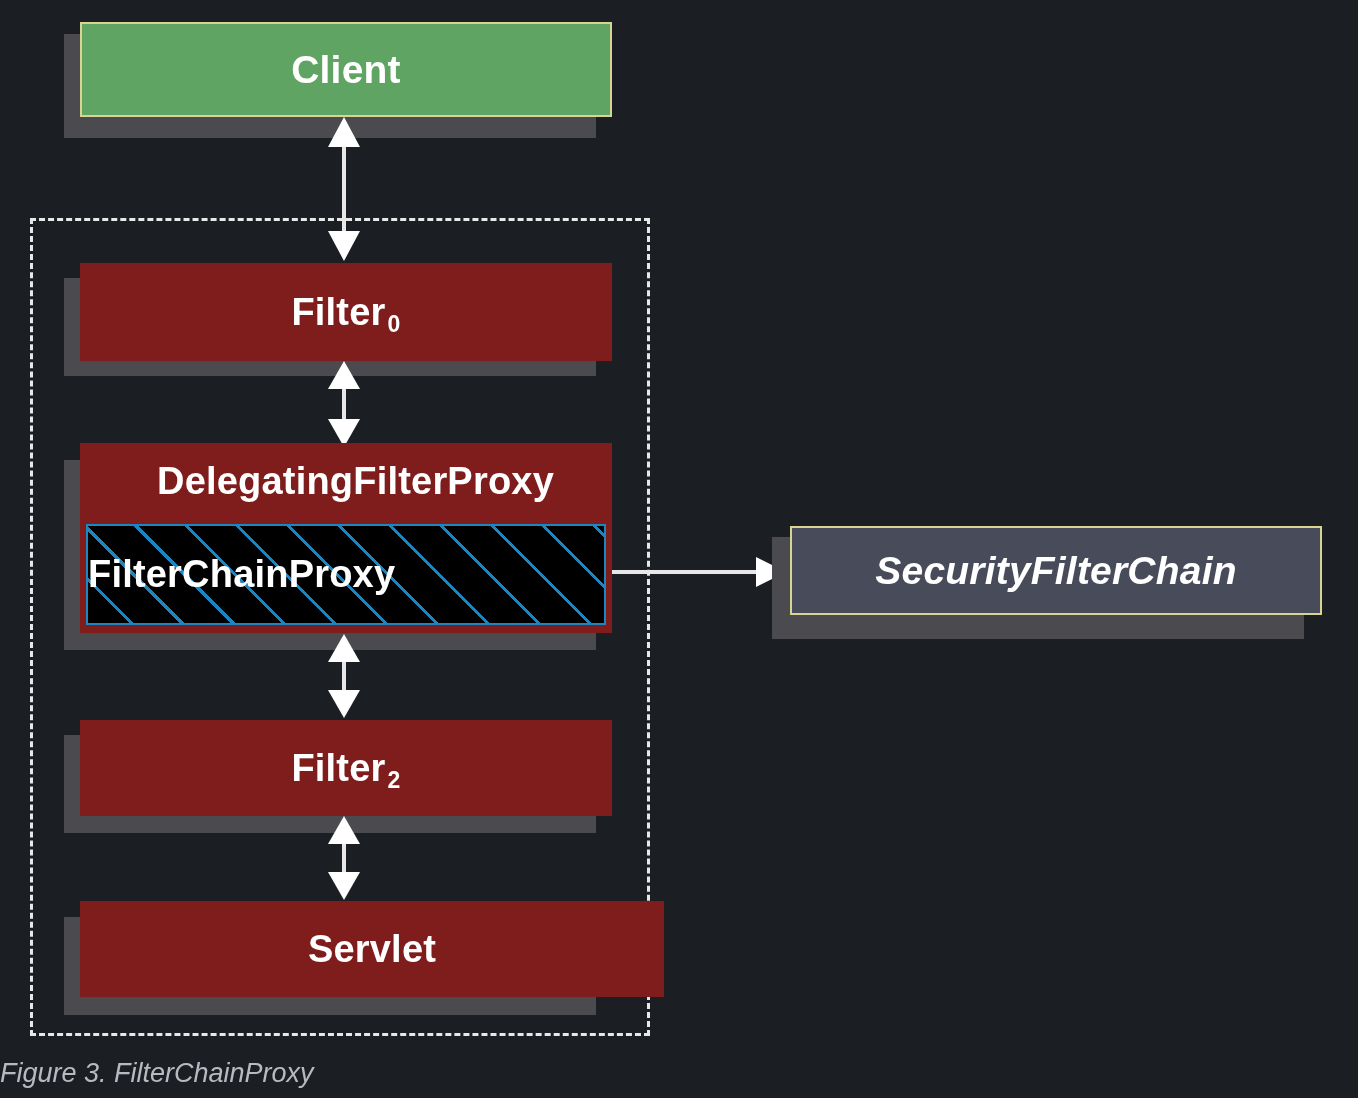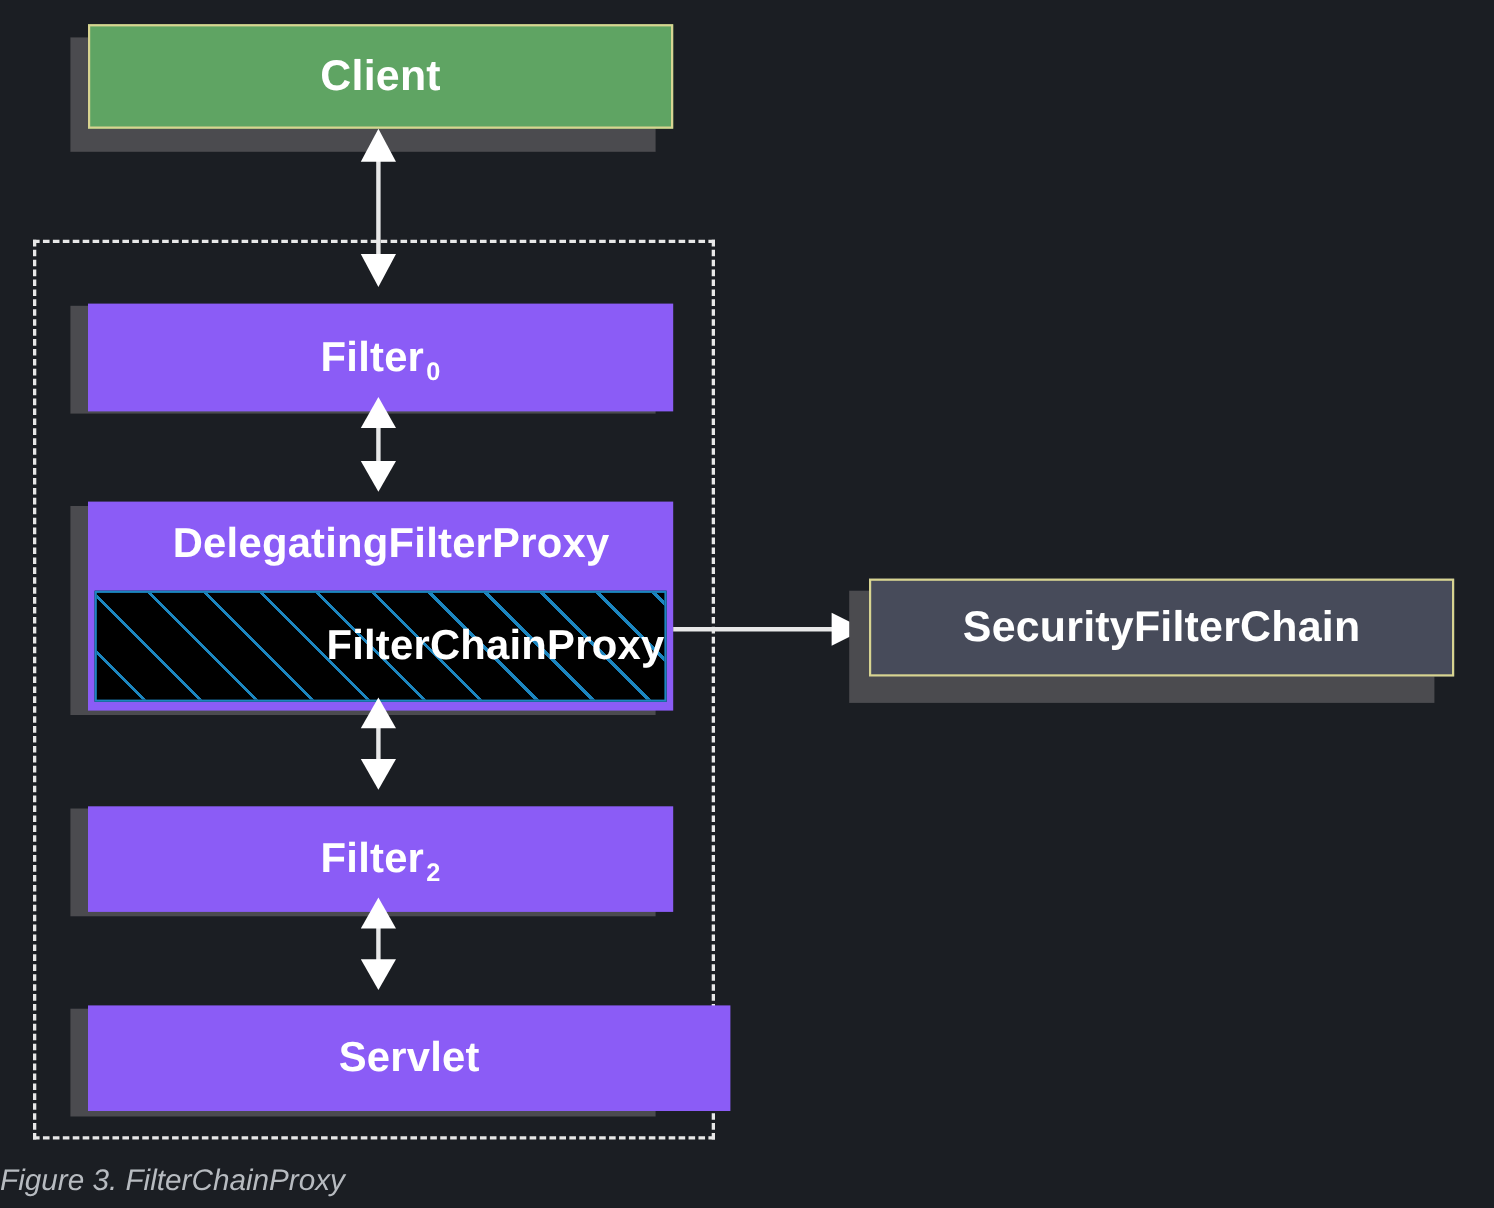--- a/index.html
+++ b/index.html
@@ -36,23 +36,22 @@
     background: #4b4b4f;
     box-sizing: border-box;
   }
 
   .node-client {
     background: #5fa463;
     border: 2px solid #d8d491;
     font-size: 39px;
   }
   .node-blue {
-    background: #8b5cf6;
-    font-size: 38px;
-    margin-top: 13px;
+    background: #7f1d1d;
+    font-size: 38px;
   }
   .node-security {
     background: #474b5a;
     border: 2px solid #d8d491;
     font-size: 39px;
   }
 
   
   .dfp-title {
     position: absolute;
@@ -77,21 +76,21 @@
     background-image: repeating-linear-gradient(
         45deg,
         #000000 0px,
         #000000 29px,
         #1c86c0 29px,
         #1c86c0 32px,
         #000000 32px,
         #000000 36px);
     display: flex;
     align-items: center;
-    justify-content: flex-end;
+    justify-content: flex-start;
     color: #ffffff;
     font-weight: bold;
     font-size: 38px;
     white-space: nowrap;
   }
 
   
   .sub {
     font-size: 23px;
     vertical-align: baseline;
@@ -170,21 +169,21 @@
       <span>FilterChainProxy</span>
     </div>
   </div>
 
   <svg class="arrow-svg" style="left:612px; top:558px;" width="180" height="28">
     <line x1="0" y1="14" x2="152" y2="14" stroke="#e8e8e8" stroke-width="4"></line>
     <polygon points="174,14 144,29 144,-1" fill="#ffffff"></polygon>
   </svg>
 
   <div class="shadow" style="left:772px; top:537px; width:532px; height:102px;"></div>
-  <div class="node node-security" style="left:790px; top:526px; width:532px; height:89px;">
+  <div class="node node-security" style="left:790px; top:526px; width:532px; height:89px;font-style:italic;">
     <span>SecurityFilterChain</span>
   </div>
 
   <svg class="arrow-svg" style="left:328px; top:630px;" width="32" height="92">
     <line x1="16" y1="20" x2="16" y2="72" stroke="#e8e8e8" stroke-width="4"></line>
     <polygon points="16,4 32,32 0,32" fill="#ffffff"></polygon>
     <polygon points="16,88 32,60 0,60" fill="#ffffff"></polygon>
   </svg>
 
   <div class="shadow" style="left:64px; top:735px; width:532px; height:98px;"></div>

